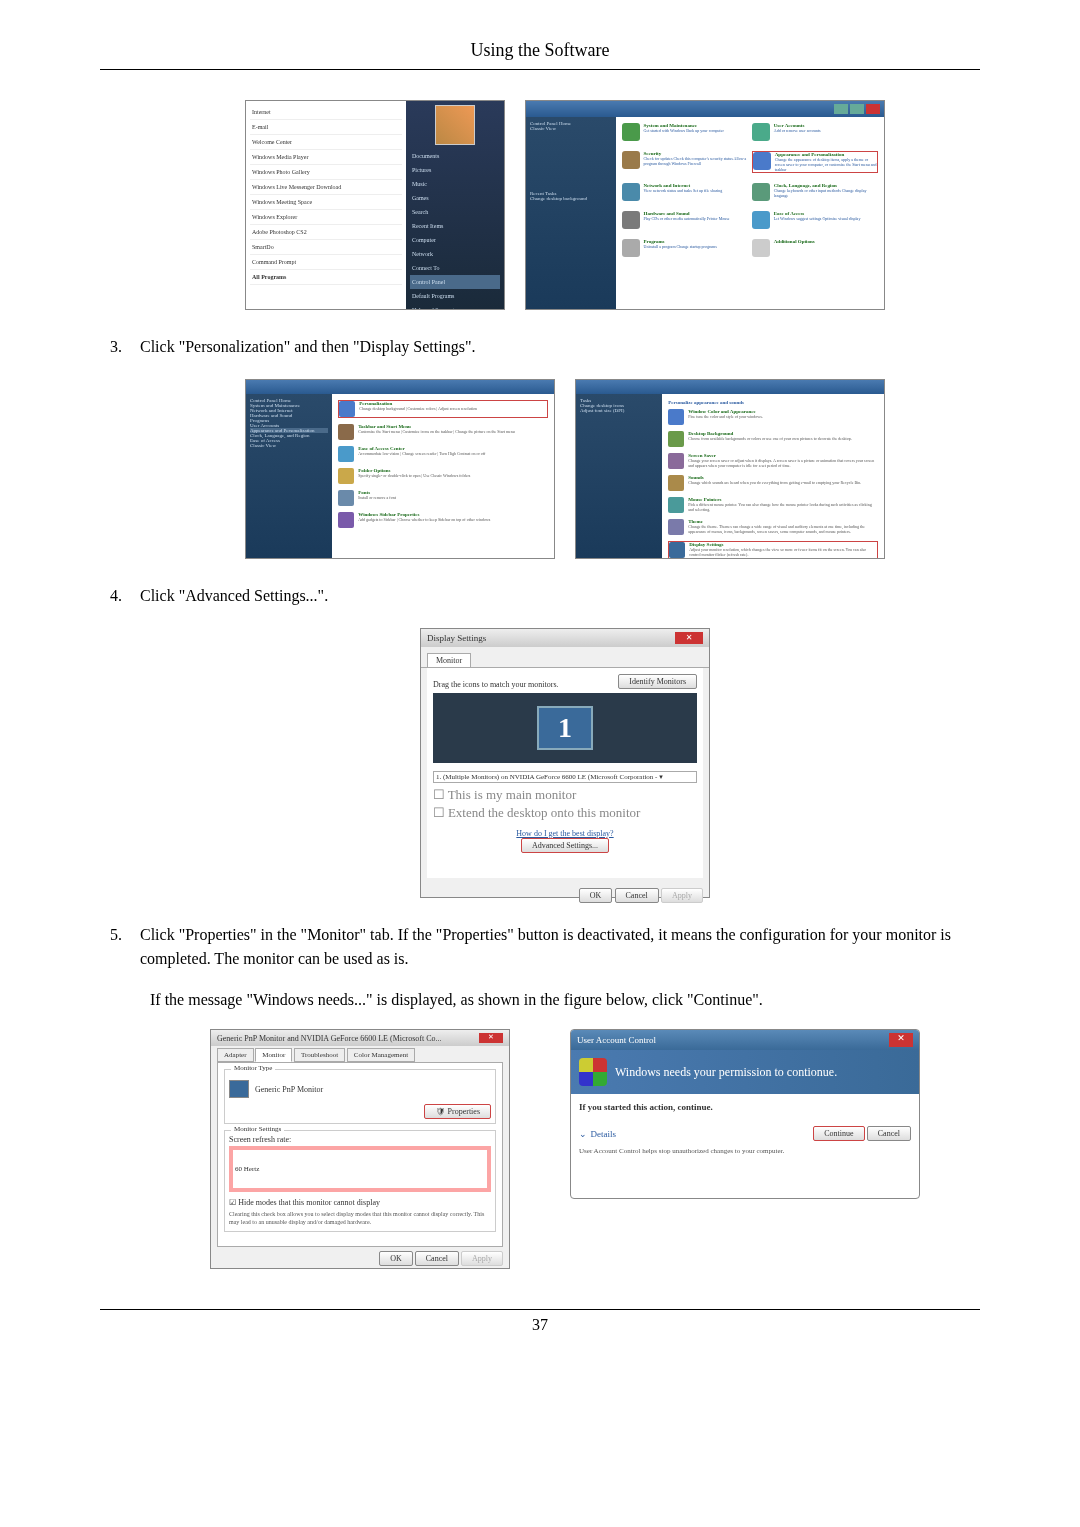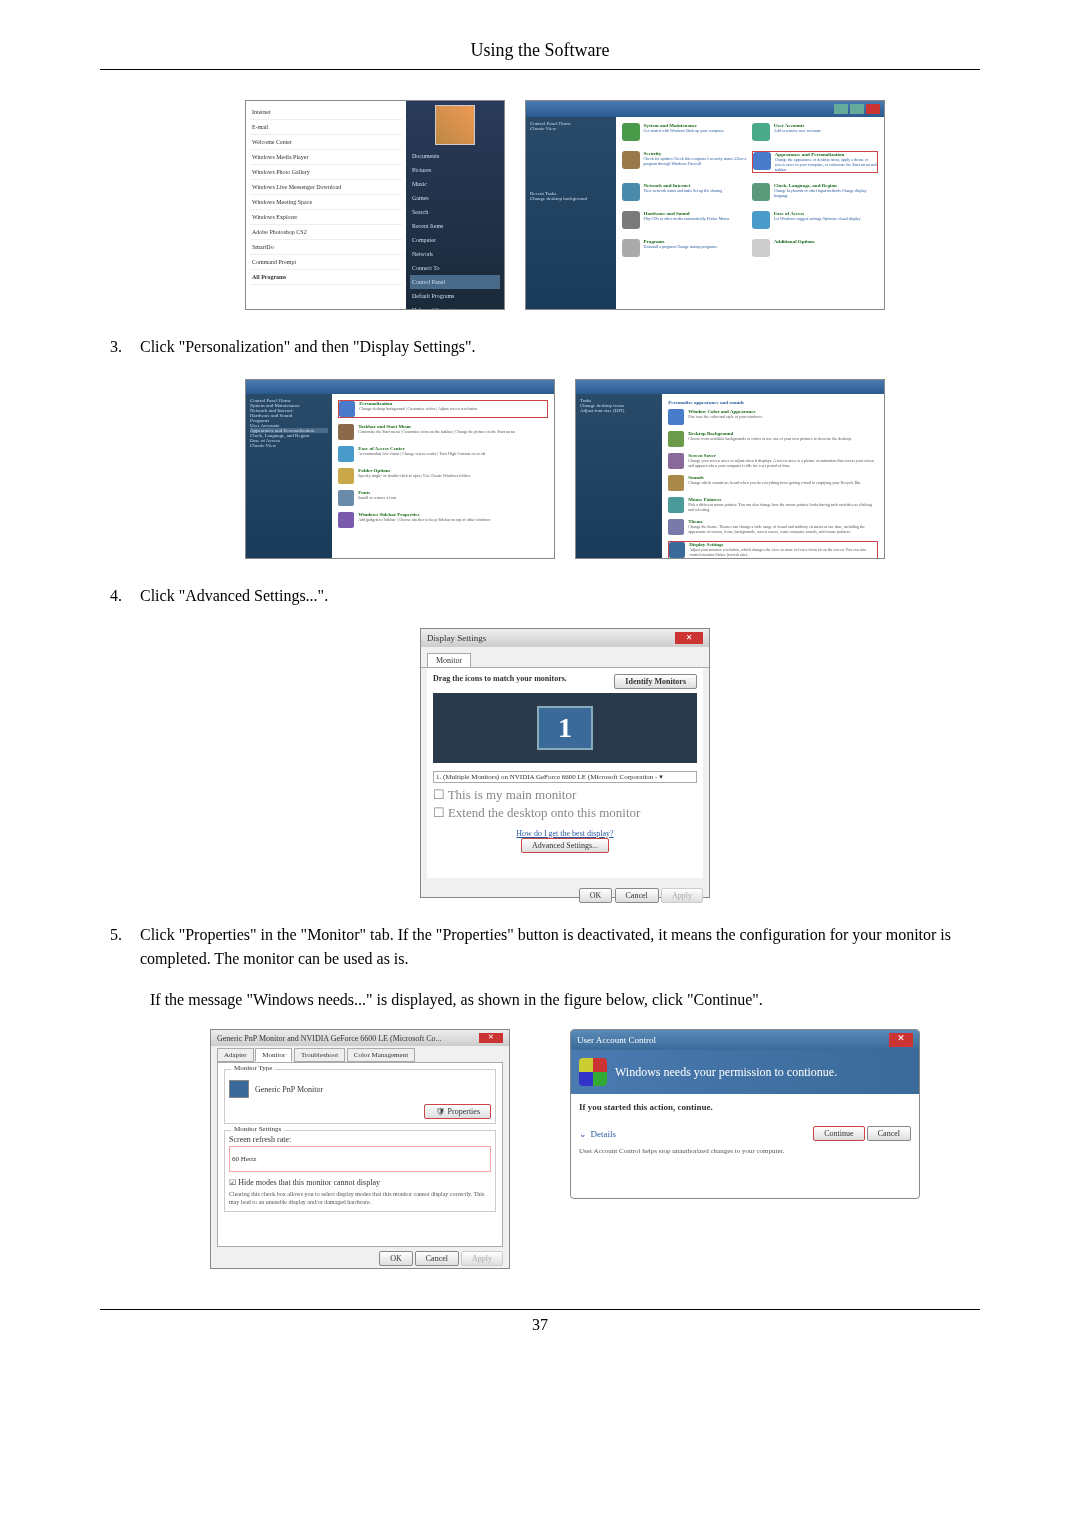--- a/index.html
+++ b/index.html
@@ -227,24 +227,23 @@
     .ss-displaysettings .content {
       background: #fff;
       margin: 0 6px 6px 6px;
       padding: 6px;
       height: 210px;
       position: relative;
     }
     .ss-displaysettings .drag-row {
       display: flex;
       justify-content: space-between;
-      align-items: flex-start;
+      align-items: flex-end;
       font-size: 8px;
       margin-bottom: 4px;
-      font-weight: bold;
     }
     .ss-displaysettings .monitor-area {
       background: #2a3a4a;
       height: 70px;
       display: flex;
       align-items: center;
       justify-content: center;
       margin-bottom: 8px;
     }
     .ss-displaysettings .monitor-box {
@@ -844,21 +843,21 @@
           <div class="monitor-icon"></div>
           <span>Generic PnP Monitor</span>
         </div>
         <div class="prop-btn-row">
           <span class="btn" style="border:1px solid #c44">🛡 <span>Properties</span></span>
         </div>
       </div>
       <div class="group">
         <span class="group-title">Monitor Settings</span>
         <div>Screen refresh rate:</div>
-        <div class="mini-dropdown" style="border:1px solid #fca5a5;padding:8px 2px;background:#fff;font-size:7px;margin:2px 0 6px 0">60 Hertz</div>
+        <div class="mini-dropdown" style="border:4px solid #fca5a5;padding:15px 2px;background:#fff;font-size:7px;margin:2px 0 6px 0">60 Hertz</div>
         <div>☑ <span>Hide modes that this monitor cannot display</span></div>
         <div class="note">Clearing this check box allows you to select display modes that this monitor cannot display correctly. This may lead to an unusable display and/or damaged hardware.</div>
       </div>
     </div>
     <div class="btn-row">
       <span class="btn">OK</span>
       <span class="btn">Cancel</span>
       <span class="btn disabled">Apply</span>
     </div>
   </div>

